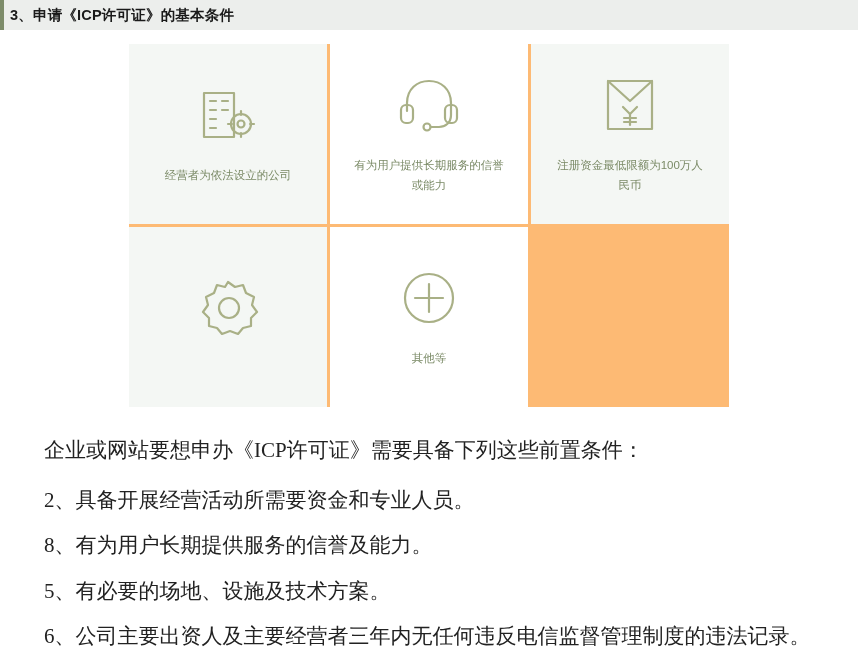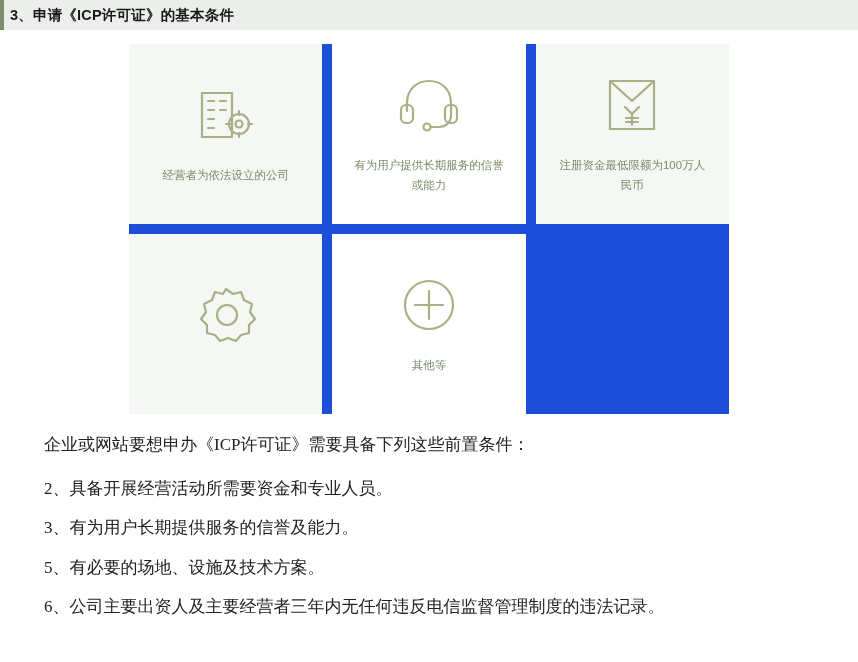--- a/index.html
+++ b/index.html
@@ -49,22 +49,22 @@
     margin: 14px 0 0 0;
     padding: 0;
     display: flex;
     justify-content: center;
   }
   .cards-grid {
     width: 600px;
     display: grid;
     grid-template-columns: 1fr 1fr 1fr;
     grid-auto-rows: 180px;
-    background: #1d4ed8;
-    gap: 10px;
+    background: #fdba74;
+    gap: 3px;
   }
   .card {
     background: #f4f7f4;
     display: flex;
     flex-direction: column;
     align-items: center;
     justify-content: center;
     padding: 10px 18px;
     box-sizing: border-box;
   }
@@ -91,22 +91,22 @@
     fill: none;
     stroke-width: 2.2;
     stroke-linecap: round;
     stroke-linejoin: round;
   }
   
   .body-text {
     padding: 18px 40px 0 44px;
   }
   .body-text p {
-    margin: 0 0 14px 0;
-    font-size: 17px;
+    margin: 10px 0 14px 0;
+    font-size: 21px;
     line-height: 1.5;
     color: #222;
     font-family: "Liberation Serif", "DejaVu Serif", serif;
   }
   .body-text p.lead {
     margin-bottom: 18px;
   }
 </style>
 </head>
 <body>
@@ -198,18 +198,18 @@
         </div>
         <div class="card-label">其他等</div>
       </div>
 
     </div>
   </div>
 
   <div class="body-text">
     <p class="lead">企业或网站要想申办《ICP许可证》需要具备下列这些前置条件：</p>
     <p>2、具备开展经营活动所需要资金和专业人员。</p>
-    <p>3、有为用户长期提供服务的信誉及能力。</p>
+    <p>8、有为用户长期提供服务的信誉及能力。</p>
     <p>5、有必要的场地、设施及技术方案。</p>
     <p>6、公司主要出资人及主要经营者三年内无任何违反电信监督管理制度的违法记录。</p>
   </div>
 
 </div>
 
 </body></html>

